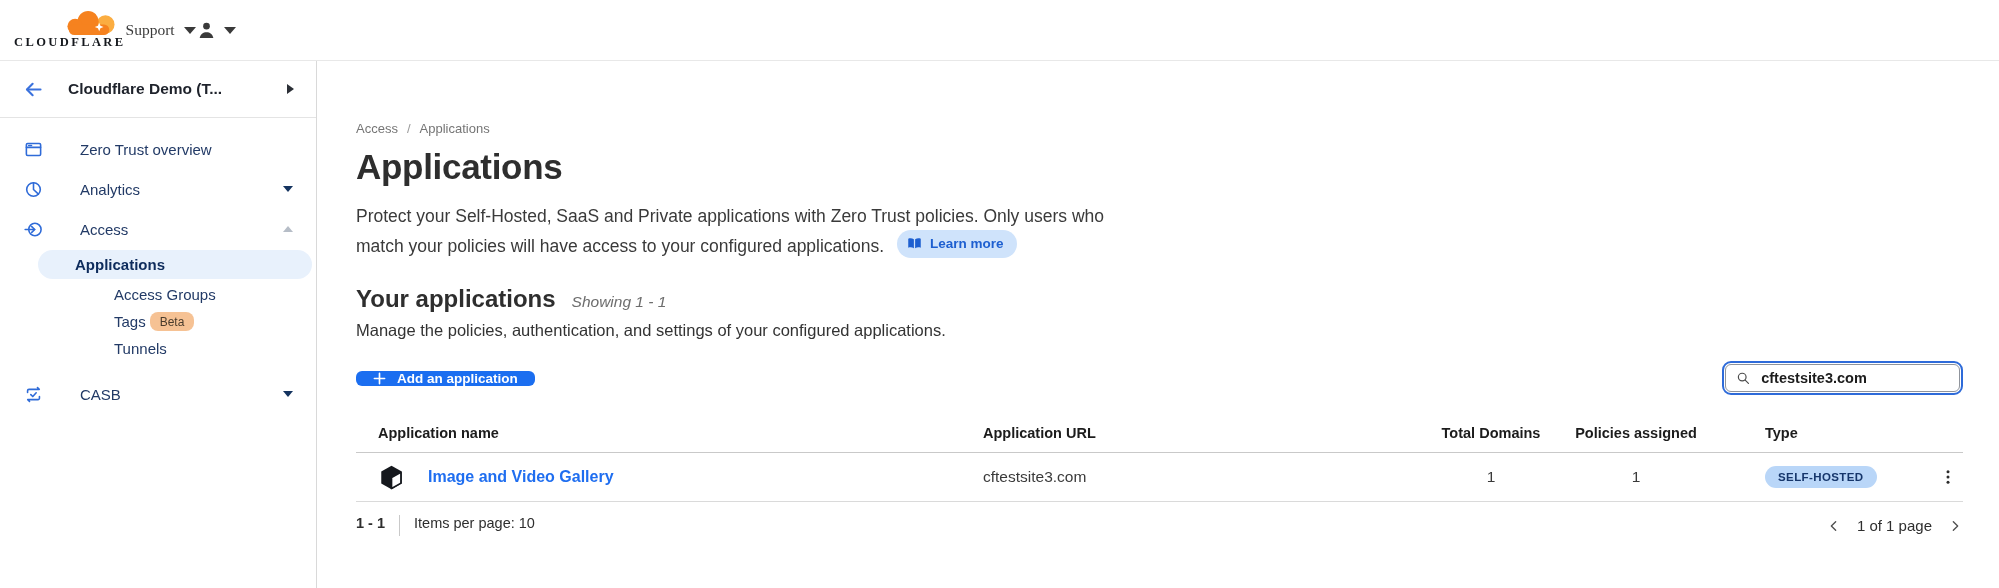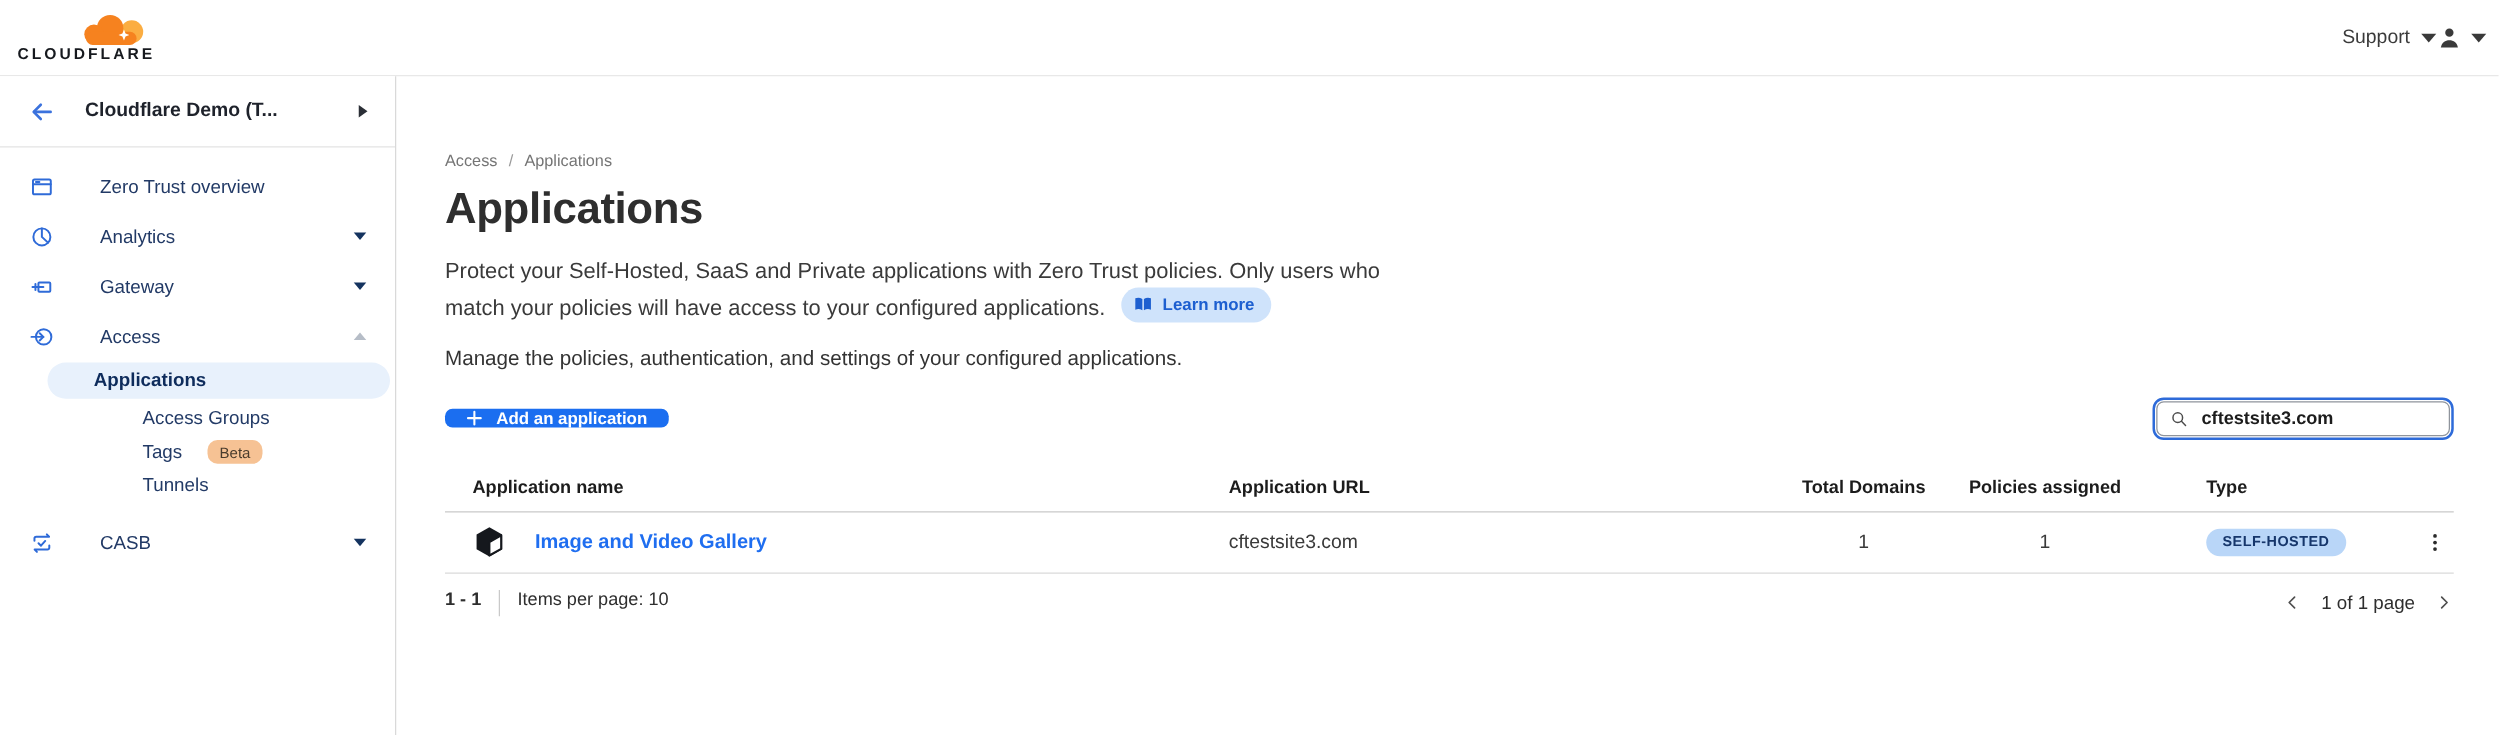--- a/index.html
+++ b/index.html
@@ -6,22 +6,22 @@
   html, body { margin: 0; padding: 0; background: #fff; }
   body {
     width: 1999px; height: 588px; overflow: hidden;
     font-family: "Liberation Sans", sans-serif; color: #333;
   }
   .app { width: 1999px; height: 588px; display: flex; flex-direction: column; }
 
   
   .topbar {
     flex: 0 0 61px; height: 61px; display: flex; align-items: center;
-    justify-content: space-between; padding: 0 8px 0 14px;
-    border-bottom: 1px solid #e8e8e8; background: #fff;
+    justify-content: flex-start; padding: 0 8px 0 14px;
+    border-bottom: 1px solid #e8e8e8; background: #fff; font-family: Liberation Serif, serif;
   }
   .logo { display: flex; flex-direction: column; align-items: flex-start; }
   .logo-cloud { margin-left: 50px; }
   .logo-text { font-size: 12.5px; font-weight: bold; letter-spacing: 2.4px; color: #16191e; margin-top: 0px; }
   .top-right { display: flex; align-items: center; padding-right: 2px; }
   .support { display: flex; align-items: center; gap: 9px; font-size: 15.5px; color: #3a3a3a; cursor: pointer; }
   .tri { width: 0; height: 0; display: inline-block; }
   .tri-down-dark { border-left: 6px solid transparent; border-right: 6px solid transparent; border-top: 7px solid #3a3a3a; }
   .user-menu { display: flex; align-items: center; gap: 7px; color: #3a3a3a; cursor: pointer; }
 
@@ -41,21 +41,21 @@
   .nav-icon { width: 20px; height: 20px; color: #2f6bd8; flex: none; display: flex; align-items: center; justify-content: center; }
   .nav-label { font-size: 15px; color: #223a66; margin-left: 25px; flex: 1; }
   .tri-down-navy { border-left: 5.5px solid transparent; border-right: 5.5px solid transparent; border-top: 6.5px solid #14335f; }
   .tri-up-light { border-left: 5px solid transparent; border-right: 5px solid transparent; border-bottom: 6px solid #b6bdc7; }
   .sub-list { margin: 1px 0 7px; }
   .sub-item { height: 27px; display: flex; align-items: center; padding-left: 114px; font-size: 15px; color: #223a66; cursor: pointer; }
   .sub-item.selected {
     height: 29px; margin: 1px 4px 2px 38px; padding-left: 37px;
     background: #e8f1fc; border-radius: 999px; font-weight: bold; color: #0e2c5c;
   }
-  .beta-badge { margin-left: 20px; background: #f6c294; color: #4a3c2c; font-size: 12px; padding: 2.5px 10px; border-radius: 8px; }
+  .beta-badge { margin-left: 4px; background: #f6c294; color: #4a3c2c; font-size: 12px; padding: 2.5px 10px; border-radius: 8px; }
   .casb-item { margin-top: 12px; }
 
   
   .main { flex: 1; min-width: 0; padding: 60px 36px 0 39px; }
   .breadcrumb { display: flex; align-items: center; gap: 9px; font-size: 13px; color: #757575; }
   .crumb { cursor: pointer; }
   .crumb-sep { color: #9a9a9a; }
   .page-title { font-size: 35px; font-weight: bold; color: #2e2e2e; margin: 11px 0 0; letter-spacing: -0.3px; }
   .page-desc { margin-top: 15px; font-size: 17.5px; line-height: 1.6; color: #3a3a3a; }
   .learn-more {
@@ -169,31 +169,20 @@
           <span class="nav-icon">
             <svg width="19" height="19" viewBox="0 0 24 24" fill="none" stroke="currentColor" stroke-width="2" stroke-linecap="round">
               <circle cx="12" cy="12" r="8.6"></circle>
               <path d="M12 3.4V12l6.2 5.8"></path>
             </svg>
           </span>
           <span class="nav-label">Analytics</span>
           <span class="tri tri-down-navy"></span>
         </div>
 
-        <div class="nav-item">
-          <span class="nav-icon">
-            <svg width="19" height="19" viewBox="0 0 24 24" fill="none" stroke="currentColor" stroke-width="2" stroke-linecap="round" stroke-linejoin="round">
-              <rect x="8.5" y="7.5" width="12" height="9.5" rx="1"></rect>
-              <path d="M2.5 12.2h11"></path>
-                <path d="M5.5 9.2v6"></path>
-            </svg>
-          </span>
-          <span class="nav-label">Gateway</span>
-          <span class="tri tri-down-navy"></span>
-        </div>
 
         <div class="nav-item">
           <span class="nav-icon">
             <svg width="19" height="19" viewBox="0 0 24 24" fill="none" stroke="currentColor" stroke-width="2" stroke-linecap="round" stroke-linejoin="round">
               <circle cx="13.8" cy="12" r="7.8"></circle>
               <path d="M1.5 12h12"></path>
                 <path d="M9.8 8.4 13.5 12l-3.7 3.6"></path>
             </svg>
           </span>
           <span class="nav-label">Access</span>
@@ -246,20 +235,24 @@
         <span>match your policies will have access to your configured applications.</span>
         <span class="learn-more">
           <svg width="15" height="13" viewBox="0 0 24 20" fill="#1d5fd0">
             <path d="M2 2.2 C5 1 8 1.2 11 3 v14.5 C8 15.8 5 15.6 2 16.8 Z"></path>
             <path d="M22 2.2 C19 1 16 1.2 13 3 v14.5 c3-1.7 6-1.9 9-.7 Z"></path>
           </svg>
           <span>Learn more</span>
         </span>
       </p>
 
+      <div class="section-head">
+        <span class="section-title">Your applications</span>
+        <span class="showing">Showing 1 - 1</span>
+      </div>
       <div class="section-sub">Manage the policies, authentication, and settings of your configured applications.</div>
 
       <div class="toolbar">
         <button class="add-btn">
           <svg width="13" height="13" viewBox="0 0 14 14" fill="none" stroke="#fff" stroke-width="1.8" stroke-linecap="round">
             <path d="M7 1.5v11M1.5 7h11"></path>
           </svg>
           <span>Add an application</span>
         </button>
         <div class="search-outer">

